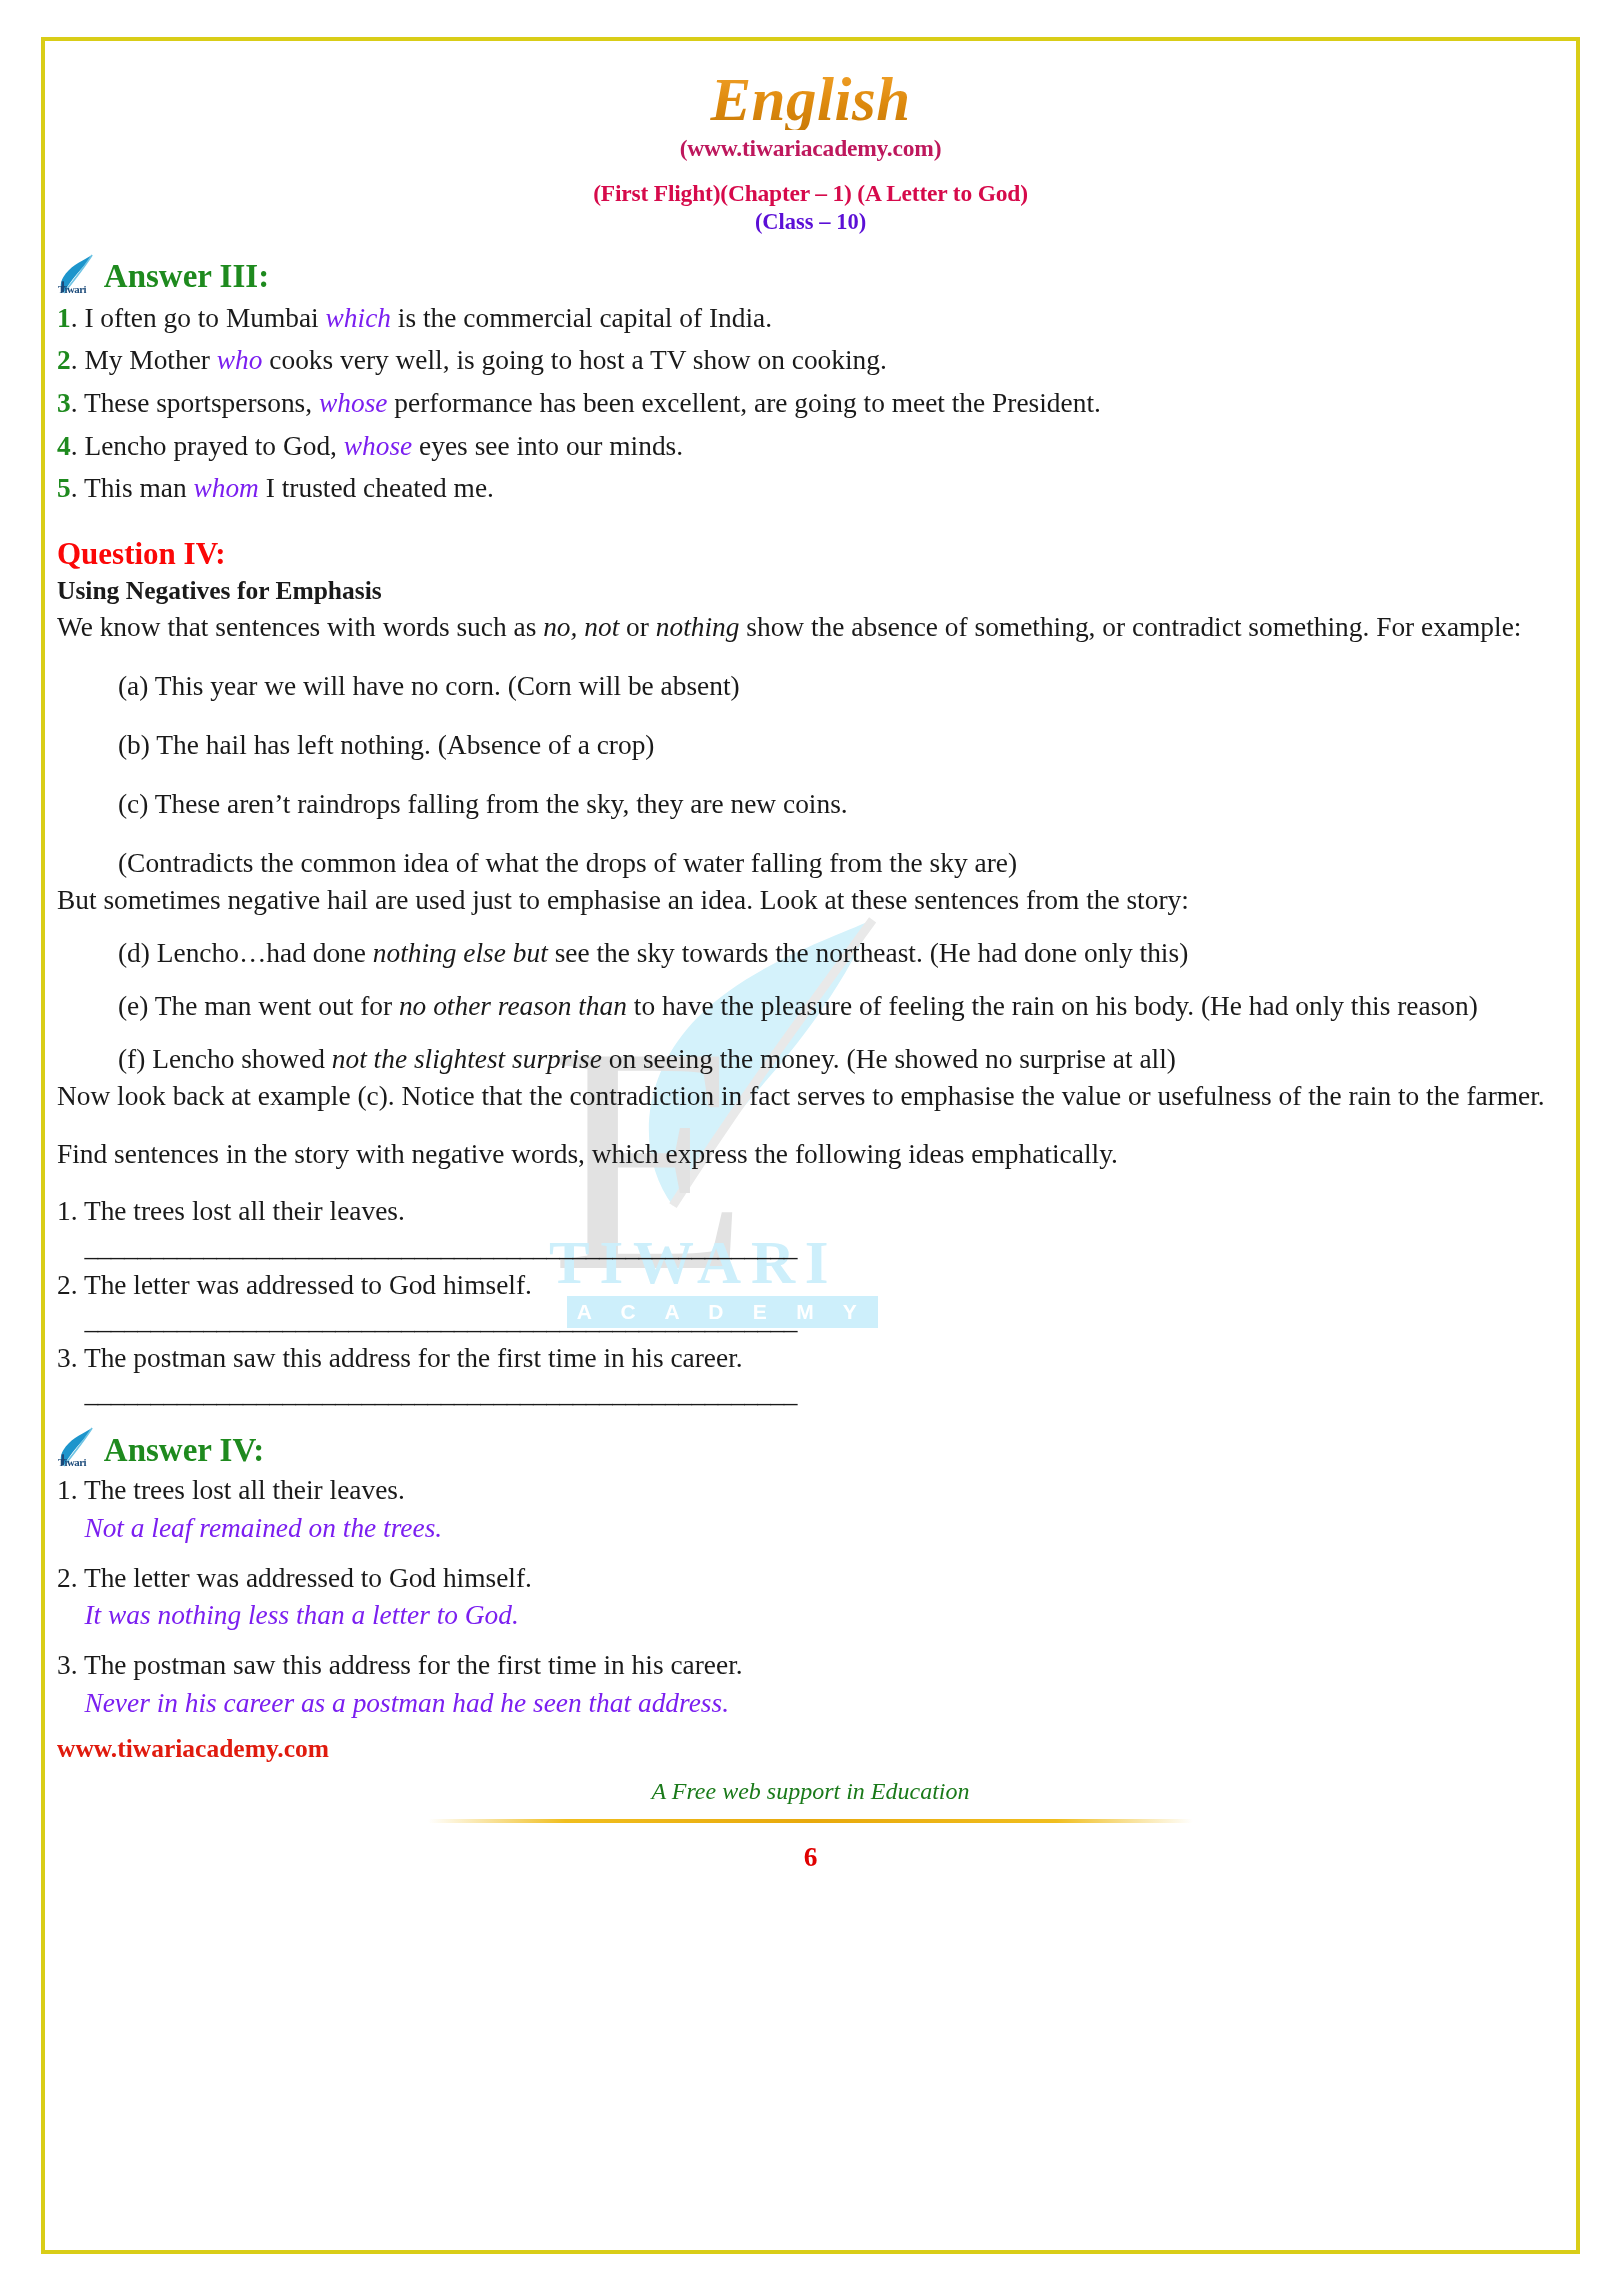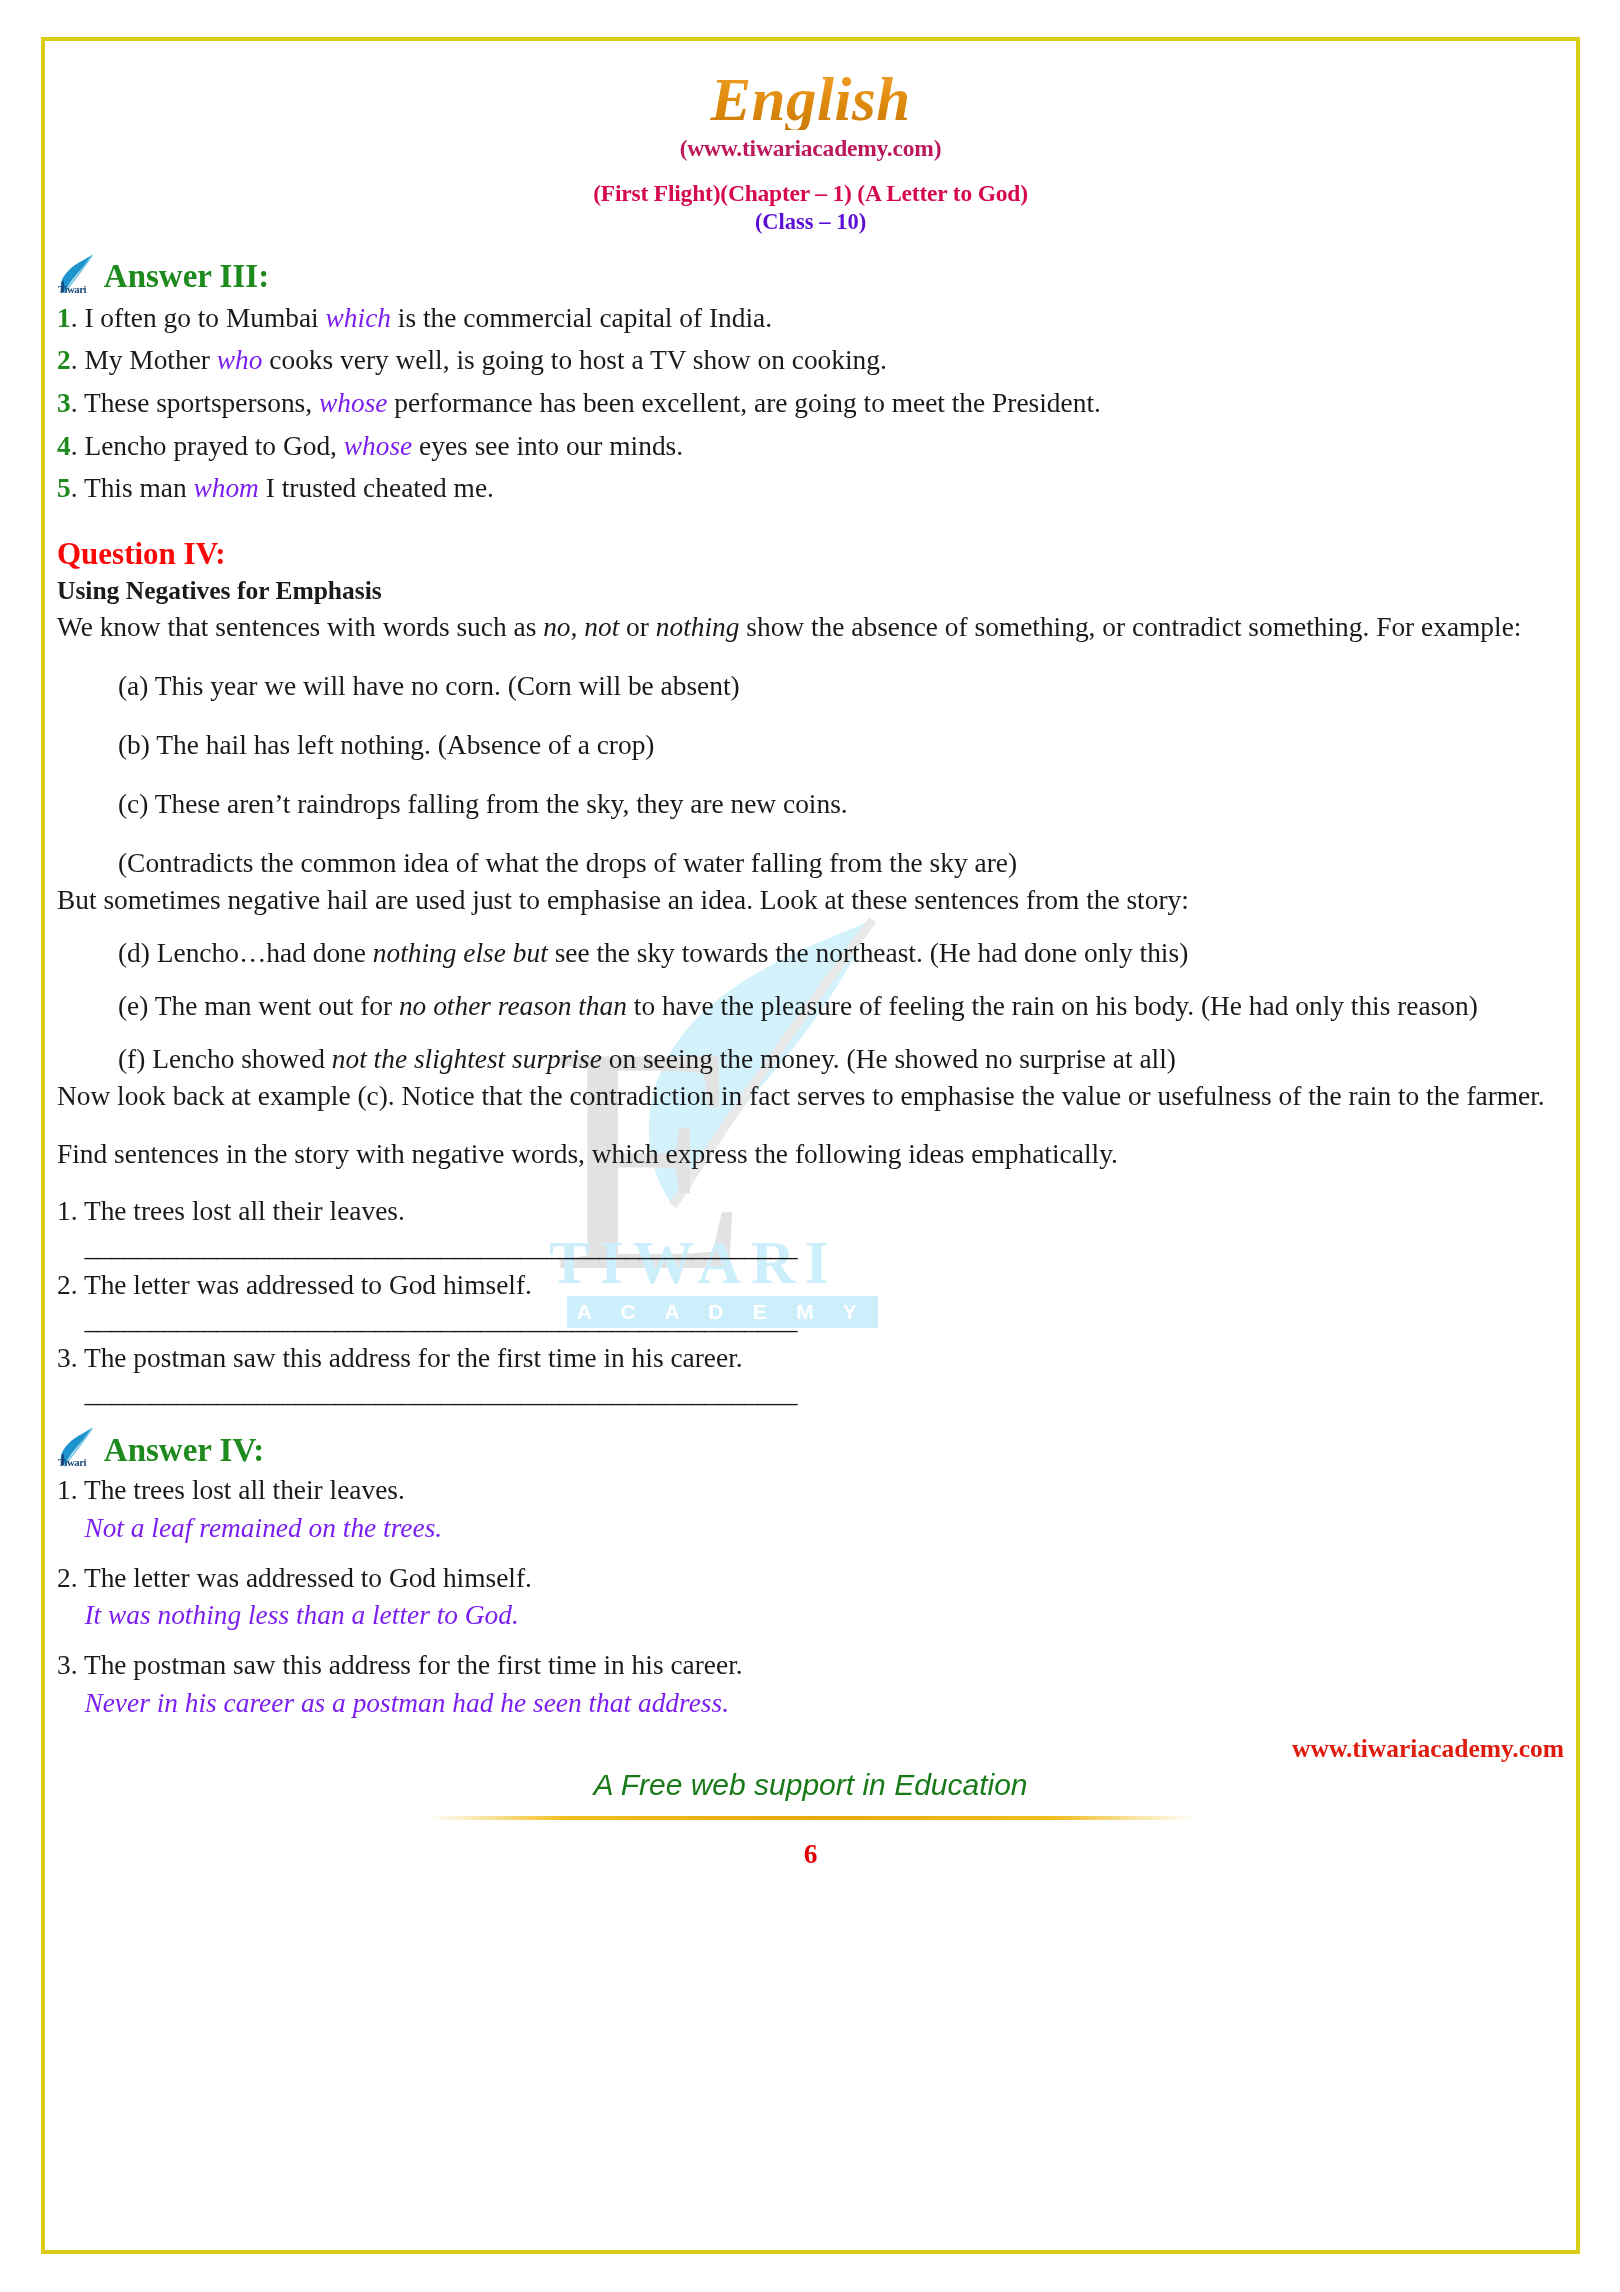--- a/index.html
+++ b/index.html
@@ -234,34 +234,34 @@
     font-style: italic;
     font-size: 27.4px;
     color: #7b1ff0;
     margin-left: 27.4px;
     margin-top: 2px;
     line-height: 1.25;
   }
 
   
   .footer-site {
-    text-align: right;
+    text-align: left;
     font-family: "Liberation Serif", serif;
     font-weight: bold;
     font-size: 25.5px;
     color: #e01b0e;
     margin-top: 13.7px;
   }
   .footer-tag {
     text-align: center;
-    font-family: Liberation Sans, sans-serif;
+    font-family: Liberation Serif, serif;
     font-style: italic;
-    font-size: 30px;
+    font-size: 24px;
     color: #1a7a1a;
-    margin-top: 4px;
+    margin-top: 14px;
   }
   .footer-rule {
     margin: 13.7px auto 0 auto;
     width: 765px;
     height: 3.9px;
     background: linear-gradient(90deg, rgba(240,190,30,0) 0%, #f0be1e 18%, #e8a90c 50%, #f0be1e 82%, rgba(240,190,30,0) 100%);
     border-radius: 2.9px;
   }
   .page-num {
     text-align: center;

